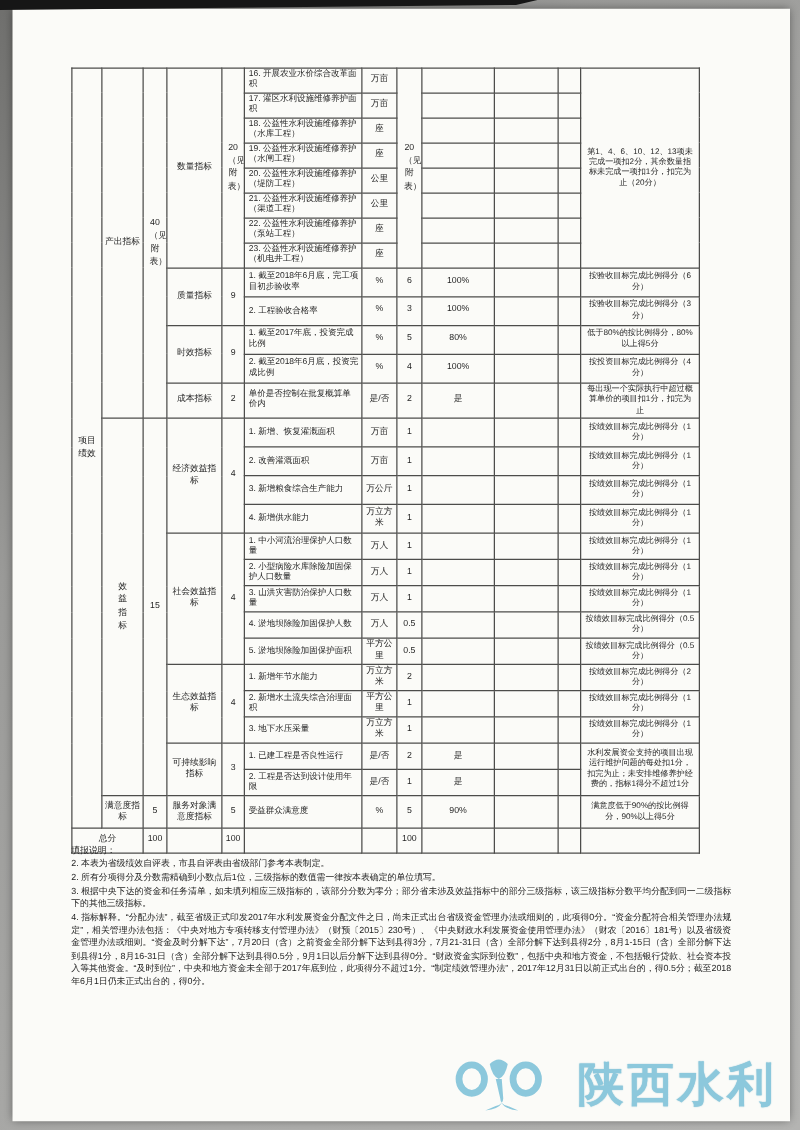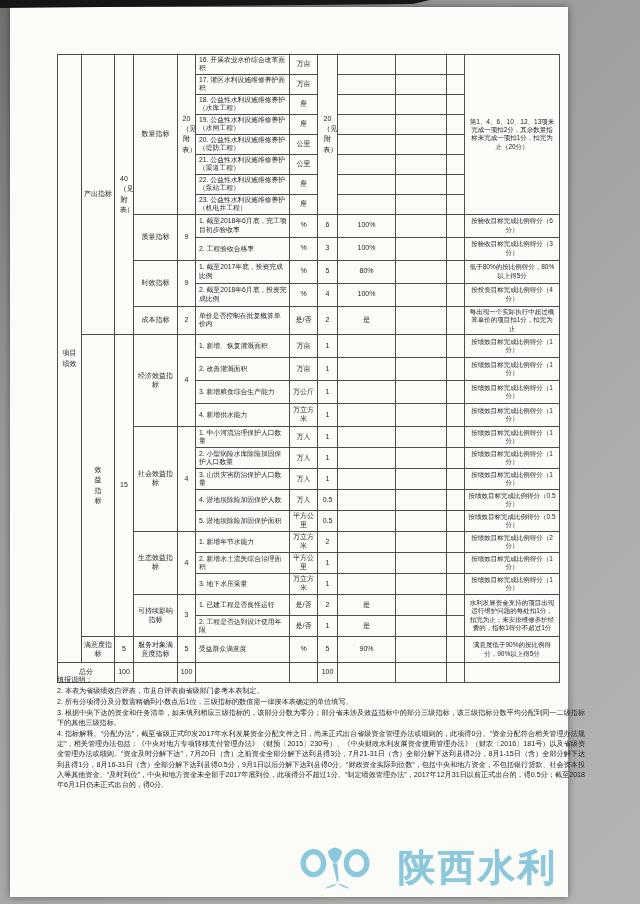--- a/index.html
+++ b/index.html
@@ -7,21 +7,21 @@
     width:640px;height:904px;position:relative;overflow:hidden;
     background:linear-gradient(135deg,#6f6f6d 0%,#9a9a98 30%,#adadab 70%,#b4b4b2 100%);
     font-family:"Liberation Sans","DejaVu Sans",sans-serif;
     color:#2b2b2b;
   }
   .scan-edge-top{
     position:absolute;top:0;left:0;width:430px;height:8px;background:#161616;
     clip-path:polygon(0 0,100% 0,96% 50%,0 100%);z-index:5;
   }
   .paper{
-    position:absolute;left:10px;top:7px;width:558px;height:890px;
+    position:absolute;left:10px;top:7px;width:622px;height:890px;
     background:#fbfbf8;box-shadow:0 0 7px rgba(0,0,0,.45);
   }
   .table-wrap{position:absolute;left:47px;top:47px;}
   table{border-collapse:collapse;table-layout:fixed;width:502px;}
   td{
     border:1px solid #4d4d4b;padding:1px 2px;
     font-size:7px;line-height:1.25;text-align:center;vertical-align:middle;
     color:#262626;overflow:hidden;
   }
   table{border:1.5px solid #3a3a38;}

